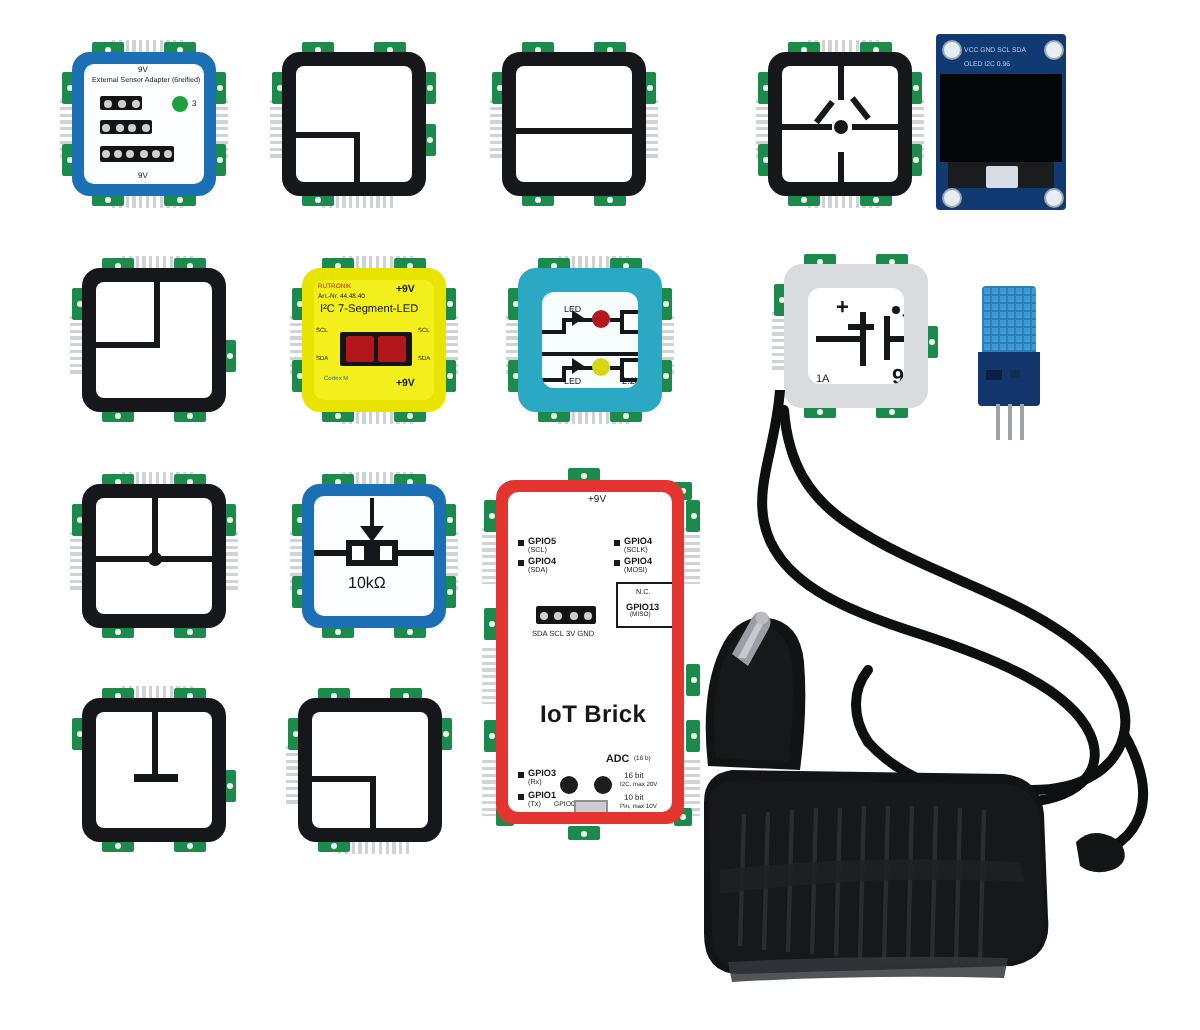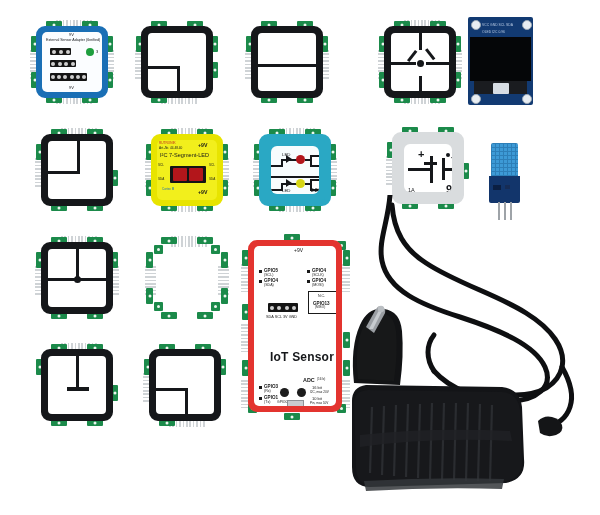--- a/index.html
+++ b/index.html
@@ -625,20 +625,31 @@
       </div>
     <div class="pad" style="left:74px;top:17px;">
         <i class="dot"></i>
       </div>
     <div class="pad" style="left:17px;top:74px;">
         <i class="dot"></i>
       </div>
     <div class="pad" style="left:74px;top:74px;">
         <i class="dot"></i>
       </div>
+    <div class="body">
+      <div class="inner">
+        <div class="ln lnv" style="left:28px;top:1px;height:16px;width:2px;"></div>
+        <div style="position:absolute;left:23px;top:15px;width:0;height:0;border-left:6px solid transparent;border-right:6px solid transparent;border-top:8px solid #15171a;"></div>
+        <div class="ln lnh" style="left:0;top:27px;width:60px;"></div>
+        <div style="position:absolute;left:16px;top:22px;width:26px;height:13px;background:#15171a;"></div>
+        <div style="position:absolute;left:19px;top:25px;width:6px;height:7px;background:#fff;"></div>
+        <div style="position:absolute;left:33px;top:25px;width:6px;height:7px;background:#fff;"></div>
+        <span class="lbl" style="left:17px;top:40px;font-size:8px;">10kΩ</span>
+      </div>
+    </div>
   </div>
 
   <div class="brick blk" style="left:27px;top:335px;width:100px;height:100px;">
     <div class="fing top" style="left:34px;top:8px;width:36px;height:11px;"></div>
     <div class="tab h" style="left:24px;top:9px;">
         <i class="dot"></i>
       </div>
     <div class="tab h" style="left:60px;top:9px;">
         <i class="dot"></i>
       </div>
@@ -779,21 +790,21 @@
         </div>
 
         <div class="hdr" style="left:14px;top:57px;width:30px;height:9px;">
             <i></i>
             <i></i>
             <i></i>
             <i></i>
           </div>
         <span class="iotlbl" style="left:12px;top:69px;font-size:3.8px;">SDA SCL 3V GND</span>
 
-        <div class="iotname" style="left:16px;top:104px;">IoT Sensor</div>
+        <div class="iotname" style="left:16px;top:104px;">IoT Brick</div>
 
         <span class="iotlbl" style="left:49px;top:131px;font-weight:bold;font-size:5.4px;">ADC</span>
         <span class="iotlbl" style="left:63px;top:132px;font-size:3.2px;">(16 b)</span>
         <span class="iotlbl" style="left:58px;top:140px;font-size:4px;">16 bit</span>
         <span class="iotlbl" style="left:56px;top:145px;font-size:3.1px;">I2C, max 20V</span>
         <span class="iotlbl" style="left:58px;top:151px;font-size:4px;">10 bit</span>
         <span class="iotlbl" style="left:56px;top:156px;font-size:3.1px;">Pin, max 10V</span>
 
         <span class="iotsq" style="left:5px;top:140px;"></span>
         <span class="iotlbl" style="left:10px;top:138px;font-weight:bold;">GPIO3</span>

